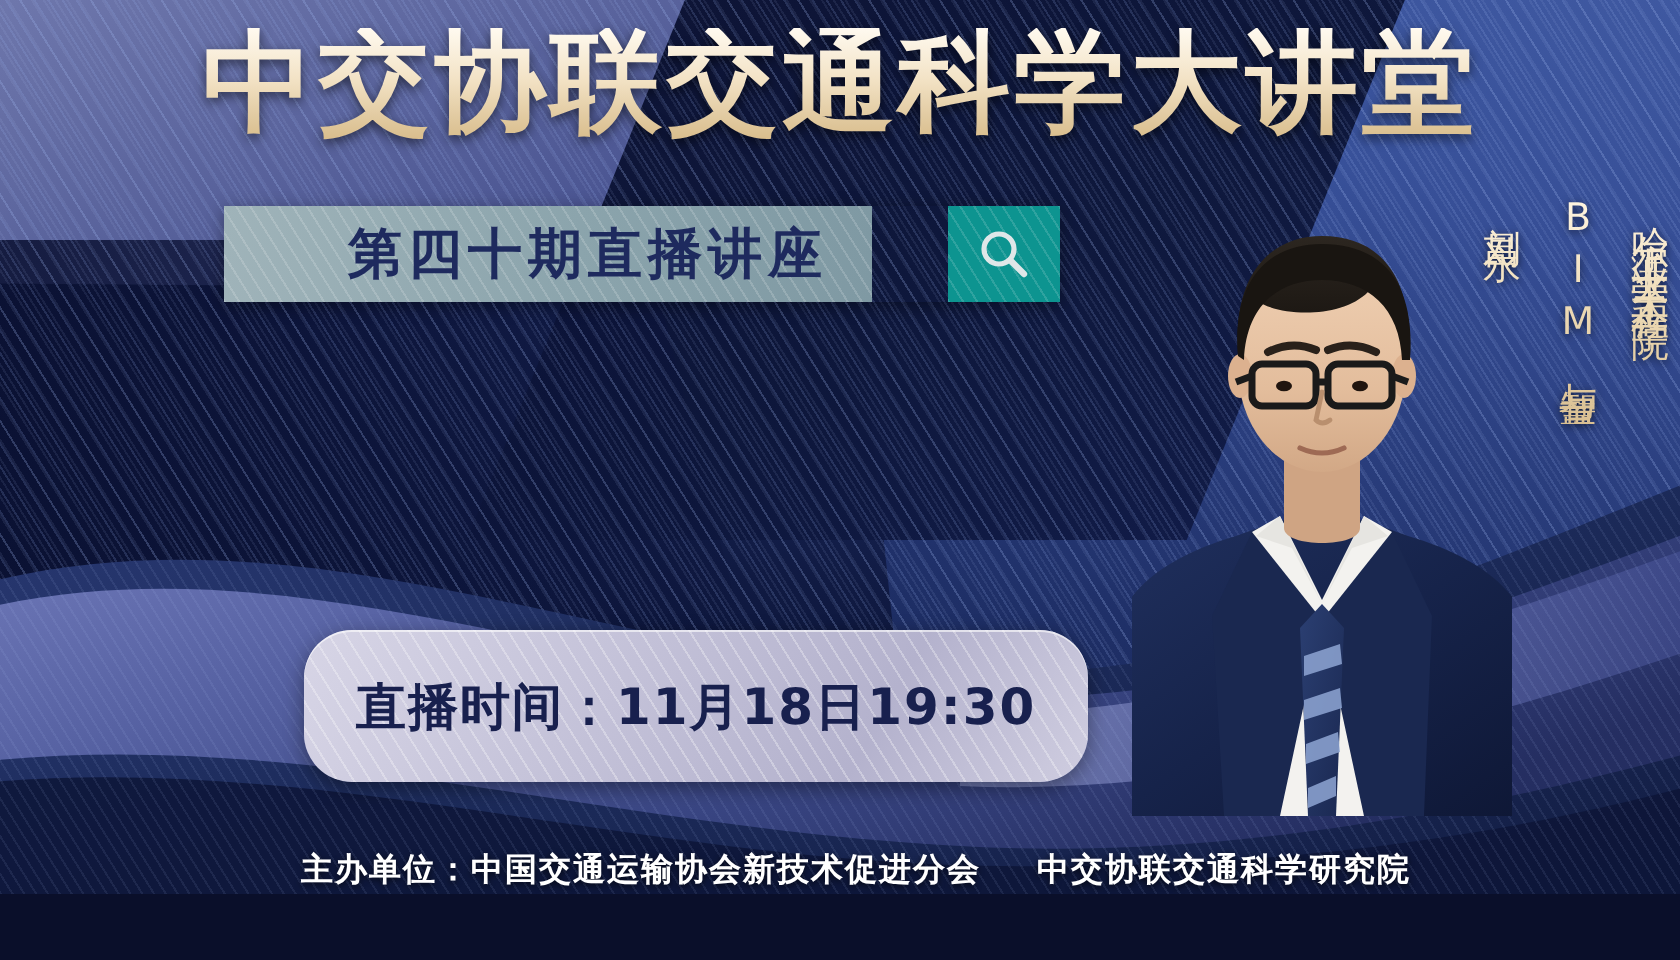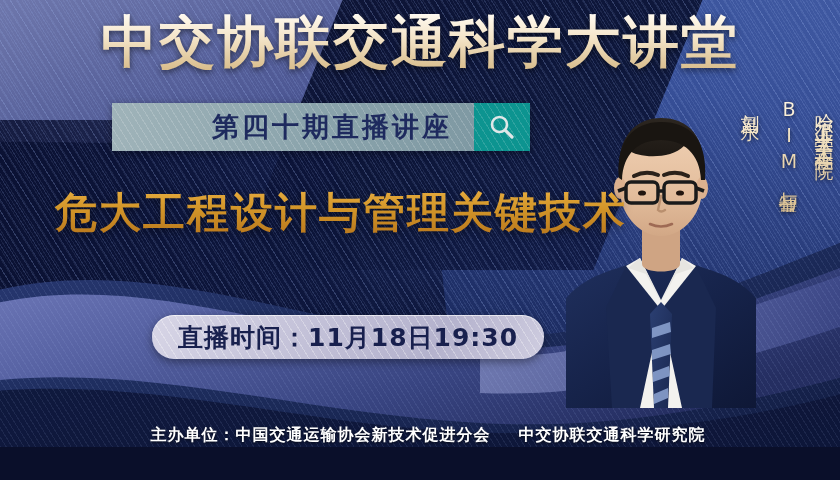--- a/index.html
+++ b/index.html
@@ -73,20 +73,21 @@
     -webkit-background-clip:text;background-clip:text;color:transparent;
     -webkit-text-fill-color:transparent;
     text-shadow:none;
     filter:drop-shadow(0 2px 3px rgba(0,0,0,.55));
   }
 
   
   .sub-bar{
     position:absolute;left:112px;top:103px;height:48px;width:418px;display:flex;align-items:stretch;
     box-shadow:0 2px 8px rgba(0,0,0,.35);
+    gap:38px;
   }
   .sub-bar-body{
     position:relative;flex:1;display:flex;align-items:center;justify-content:flex-end;
     background:linear-gradient(90deg,#9fb3b9 0%,#8ba4ac 55%,#7f99a3 100%);
     overflow:hidden;
   }
   .sub-bar-body::after{
     content:"";position:absolute;inset:0;
     background:repeating-linear-gradient(58deg,rgba(255,255,255,.16) 0 1px,rgba(0,0,0,0) 1px 6px);
   }
@@ -108,21 +109,21 @@
     position:absolute;left:55px;top:190px;
     font-size:42px;font-weight:700;letter-spacing:2px;line-height:1.1;
     font-family:"DejaVu Sans","Liberation Sans",sans-serif;
     background:linear-gradient(180deg,#e5ab3e 0%,#d29529 40%,#b9781d 100%);
     -webkit-background-clip:text;background-clip:text;color:transparent;-webkit-text-fill-color:transparent;
     filter:drop-shadow(0 2px 4px rgba(0,0,0,.5));
   }
 
   
   .time-pill{
-    position:absolute;left:152px;top:315px;height:44px;padding:0 26px;
+    position:absolute;left:152px;top:315px;height:44px;padding:16px 26px;
     display:flex;align-items:center;border-radius:24px;overflow:hidden;
     background:linear-gradient(120deg,#d7d5e6 0%,#c3c1d8 40%,#b4b2cd 72%,#cfcde0 100%);
     box-shadow:0 3px 10px rgba(0,0,0,.4),inset 0 1px 0 rgba(255,255,255,.6);
   }
   .time-pill::after{
     content:"";position:absolute;inset:0;
     background:repeating-linear-gradient(58deg,rgba(255,255,255,.30) 0 1px,rgba(0,0,0,0) 1px 7px);
     pointer-events:none;
   }
   .time-pill span{
@@ -287,21 +288,20 @@
       <span class="sub-bar-text">第四十期直播讲座</span>
     </div>
     <div class="sub-bar-icon">
       <svg width="30" height="30" viewBox="0 0 30 30" fill="none" xmlns="http://www.w3.org/2000/svg">
         <circle cx="12.5" cy="12.5" r="7.5" stroke="#dfe7e8" stroke-width="2.6"></circle>
         <path d="M18.4,18.4 L25,25" stroke="#dfe7e8" stroke-width="3.2" stroke-linecap="round"></path>
       </svg>
     </div>
   </div>
 
-  <div class="headline">危大工程设计与管理关键技术</div>
 
   <div class="time-pill">
     <span>直播时间：11月18日19:30</span>
   </div>
 
   <div class="vtext">
     <div class="vcol vcol-org">哈尔滨工业大学土木工程学院</div>
     <div class="vcol vcol-center">BIM与智慧工地研究中心</div>
     <div class="vcol vcol-person">
       <span class="name">刘昌永</span>

